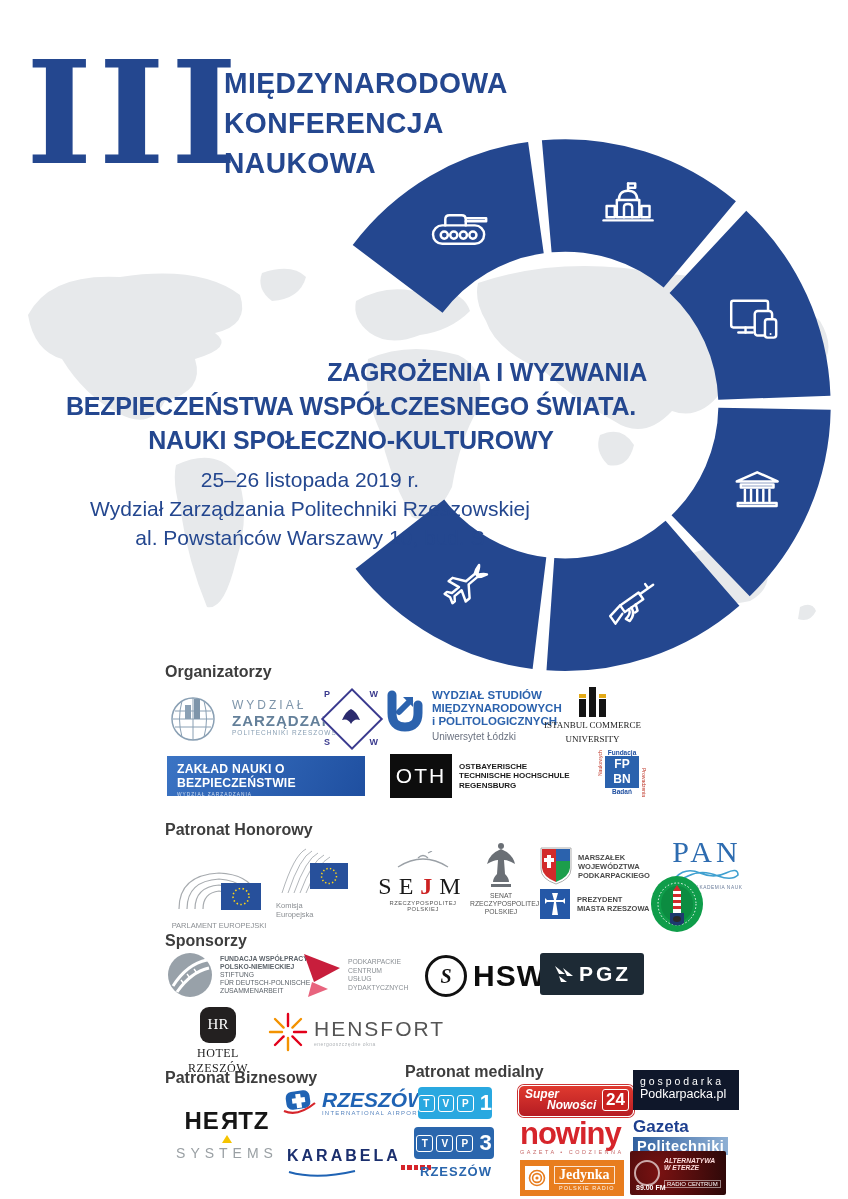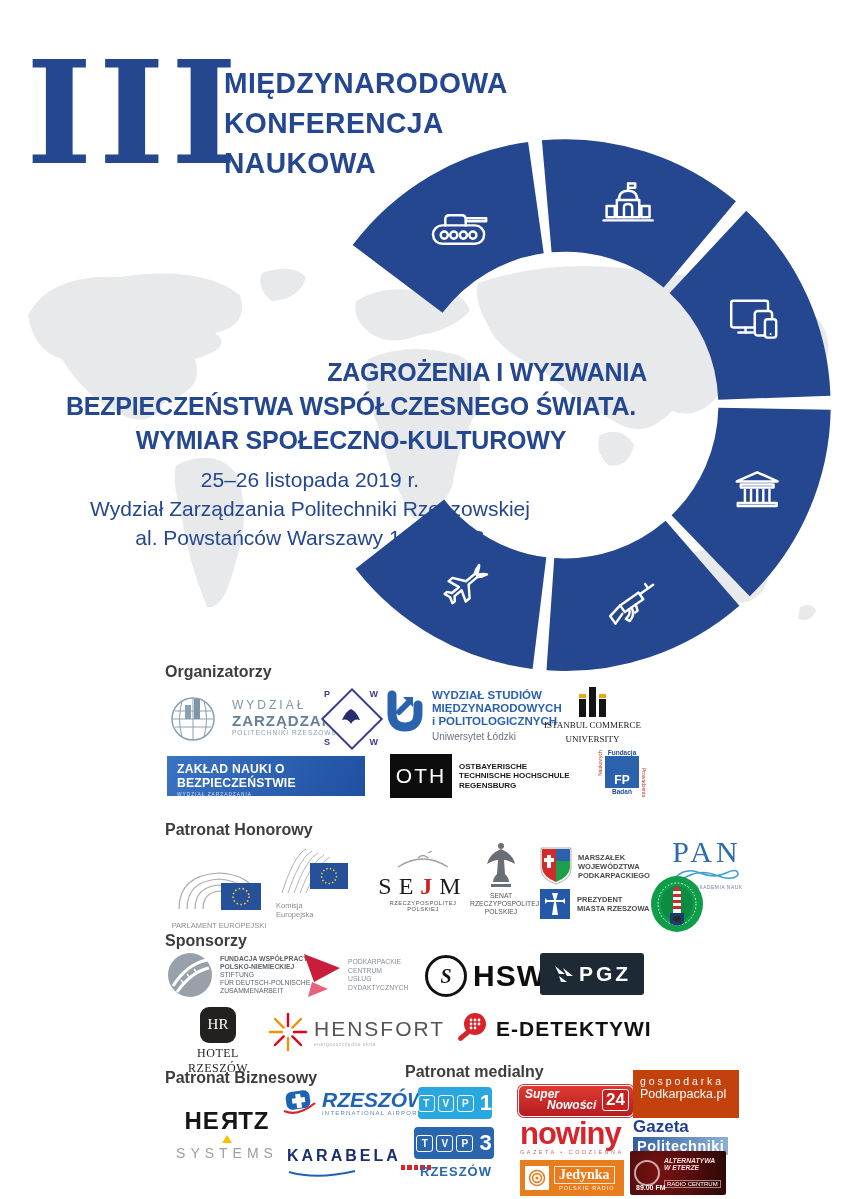--- a/index.html
+++ b/index.html
@@ -47,21 +47,21 @@
   .znob .s{font-size:4.8px;opacity:.75;letter-spacing:1px;margin-top:2px;}
   .oth{left:390px;top:727px;display:flex;align-items:center;gap:7px;}
   .oth .box{width:62px;height:44px;background:#0d0d0d;color:#fff;display:flex;align-items:center;
             justify-content:center;font-size:21px;letter-spacing:2px;font-weight:normal;}
   .oth .t{font-size:8px;font-weight:bold;color:#1a1a1a;line-height:9.5px;}
   .fpbn{left:594px;top:722px;width:56px;height:62px;text-align:center;}
   .fpbn .top,.fpbn .bot{font-size:6.5px;font-weight:bold;color:#1f4fa0;}
   .fpbn .mid{display:flex;align-items:center;justify-content:center;gap:1px;}
   .fpbn .side{font-size:5px;color:#c0392b;width:8px;}
   .fpbn .box{width:34px;height:32px;background:#2b62ad;color:#fff;font-weight:bold;font-size:12px;
-             line-height:15px;padding-top:17px;box-sizing:border-box;}
+             line-height:15px;padding-top:1px;box-sizing:border-box;}
 
   
   .pe{left:167px;top:836px;width:104px;text-align:center;}
   .pe .lbl,.ke .lbl{font-size:7.5px;color:#8b8f93;margin-top:2px;}
   .ke{left:276px;top:818px;width:90px;}
   .sejm{left:378px;top:824px;width:90px;text-align:center;}
   .sejm .row{font-family:"Liberation Serif",serif;font-size:24px;color:#1a1a1a;letter-spacing:7px;font-weight:normal;}
   .sejm .j{color:#c22
   ;font-weight:bold;}
   .sejm .sub{font-size:5.8px;color:#555;letter-spacing:.5px;}
@@ -134,21 +134,21 @@
   .nowiny{left:520px;top:1092px;width:120px;}
   .nowiny .n{font-size:31px;font-weight:900;color:#d6252b;letter-spacing:-1px;line-height:30px;}
   .nowiny .s{font-size:5.5px;color:#c66a6a;letter-spacing:2.5px;}
   .jedynka{left:520px;top:1133px;width:104px;height:36px;background:#e87d1e;display:flex;
            align-items:center;gap:5px;padding:0 5px;box-sizing:border-box;}
   .jedynka .ic{width:24px;height:24px;background:#fff;display:flex;align-items:center;justify-content:center;}
   .jedynka .tcol{color:#fff;text-align:right;}
   .jedynka .n{font-family:"Liberation Serif",serif;font-size:14px;border:1px solid rgba(255,255,255,.8);
               padding:0 4px;font-weight:bold;}
   .jedynka .s{font-size:5.5px;letter-spacing:1px;opacity:.9;margin-top:1px;}
-  .gosp{left:633px;top:1043px;width:106px;height:48px;background:#c2410c;color:#fff;
+  .gosp{left:633px;top:1043px;width:106px;height:40px;background:#0f172a;color:#fff;
         padding:5px 7px;box-sizing:border-box;}
   .gosp .a{font-size:10.5px;}
   .gosp .b{font-size:12.5px;}
   .gazpol{left:633px;top:1090px;width:106px;}
   .gazpol .a{font-size:17px;font-weight:bold;color:#1d3f8f;}
   .gazpol .b{background:linear-gradient(90deg,#31609f,#8fb0d4);color:#fff;font-weight:900;
              font-size:14.5px;padding:1px 4px;display:inline-block;letter-spacing:.5px;}
   .radioc{left:630px;top:1124px;width:96px;height:44px;border-radius:2px;display:flex;align-items:center;
           gap:4px;background:radial-gradient(circle at 30% 50%,#7a1212,#2b0808);padding:0 4px;box-sizing:border-box;}
   .radioc .circ{width:22px;height:22px;border:2px solid #caa;border-radius:50%;flex:none;}
@@ -233,21 +233,21 @@
       </g>
       <g transform="translate(169.1,448.4) rotate(-40)">
         <path d="M19 0 Q25 -3 27 -6 Q22 -5 18 -2 L7 -2 L-1 -13 L-6 -13 L-2 -2 L-11 -2 L-14 -6 L-17 -6 L-15 0 L-17 6 L-14 6 L-11 2 L-2 2 L-6 13 L-1 13 L7 2 L18 2 Q22 5 27 6 Q25 3 19 0 Z"></path>
       </g>
     </g>
   </svg>
 
   <div class="abs theme">
     <div class="t1">ZAGROŻENIA I WYZWANIA</div>
     <div class="t2">BEZPIECZEŃSTWA WSPÓŁCZESNEGO ŚWIATA.</div>
-    <div class="t3">WYMIAR SPOŁECZNO-KULTUROWY</div>
+    <div class="t3">NAUKI SPOŁECZNO-KULTUROWY</div>
   </div>
   <div class="abs dateblock">
     <div>25–26 listopada 2019 r.</div>
     <div>Wydział Zarządzania Politechniki Rzeszowskiej</div>
     <div>al. Powstańców Warszawy 10, bud. S</div>
   </div>
 
   <div class="abs sec-h" style="left:165px;top:636px;">Organizatorzy</div>
 
   <div class="abs wz">
@@ -497,37 +497,20 @@
         <line x1="-4.4" y1="4.4" x2="-13" y2="13" stroke="#e2001a"></line>
         <line x1="4.4" y1="-4.4" x2="13" y2="-13" stroke="#f39200"></line>
       </g>
     </svg>
     <div>
       <div class="n">HENSFORT</div>
       <div class="s">energooszczędne okna</div>
     </div>
   </div>
 
-  <div class="abs edet">
-    <svg width="34" height="34" viewBox="0 0 34 34">
-      <circle cx="20" cy="12" r="11" fill="#d8232a"></circle>
-      <g fill="#fff">
-        <circle cx="16" cy="8" r="1.4"></circle>
-          <circle cx="20" cy="8" r="1.4"></circle>
-          <circle cx="24" cy="8" r="1.4"></circle>
-        <circle cx="16" cy="12" r="1.4"></circle>
-          <circle cx="20" cy="12" r="1.4"></circle>
-          <circle cx="24" cy="12" r="1.4"></circle>
-        <circle cx="16" cy="16" r="1.4"></circle>
-          <circle cx="20" cy="16" r="1.4"></circle>
-      </g>
-      <rect x="2" y="21" width="14" height="5" rx="2.5" transform="rotate(-40 9 23.5)" fill="#d8232a"></rect>
-    </svg>
-    <div class="n">E-DETEKTYWI</div>
-  </div>
 
   <div class="abs sec-h" style="left:165px;top:1042px;">Patronat Biznesowy</div>
 
   <div class="abs hertz">
     <div class="n">
       <span>HE</span><span class="flip">R</span><span>TZ</span>
     </div>
     <div class="tri"></div>
     <div class="s">SYSTEMS</div>
   </div>

